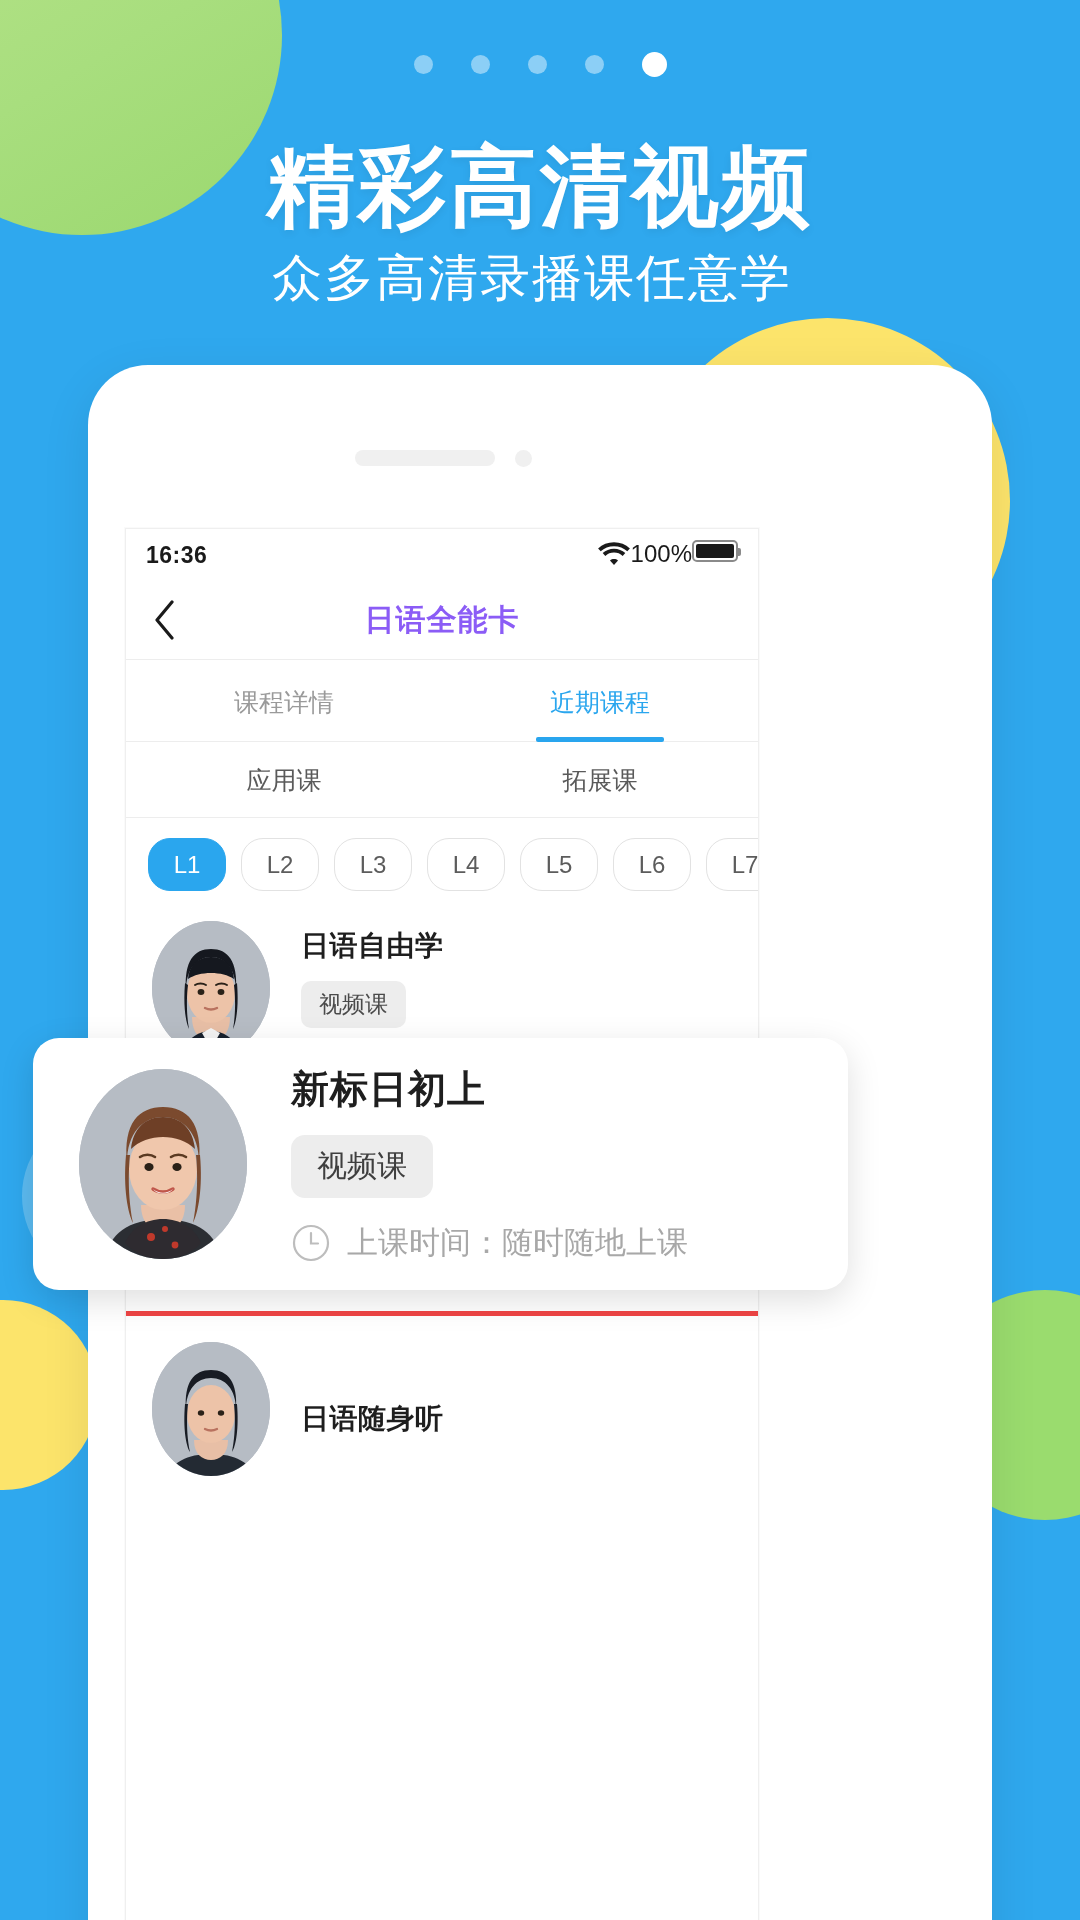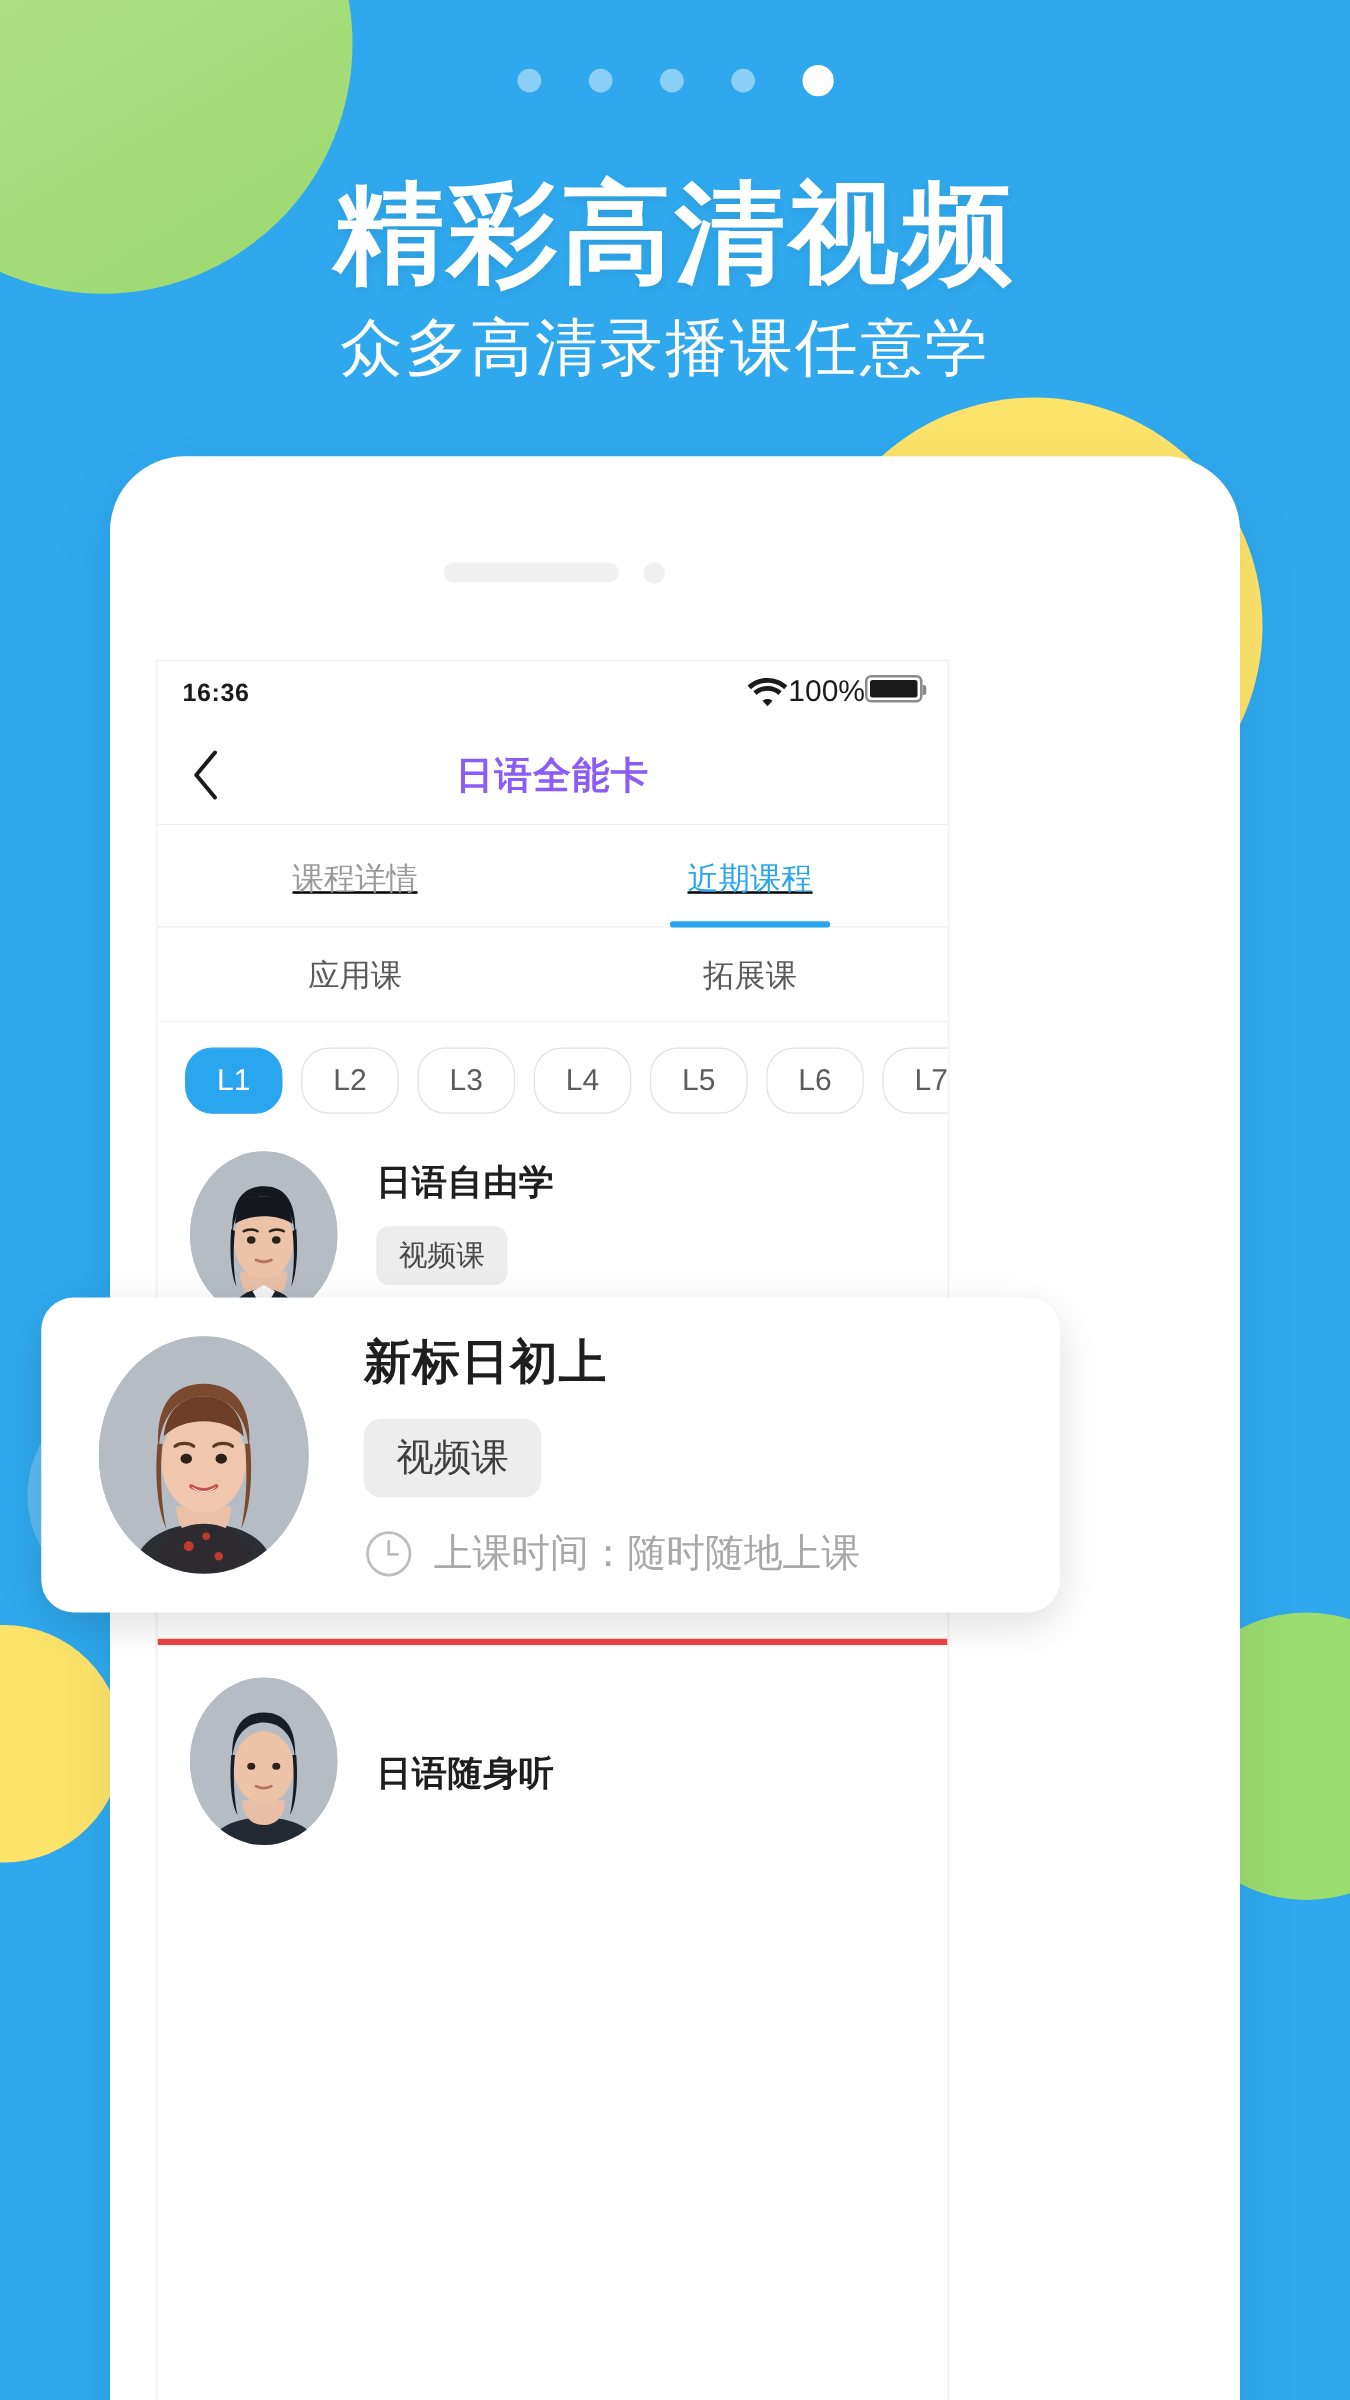--- a/index.html
+++ b/index.html
@@ -67,41 +67,41 @@
     position:absolute;left:125px;top:528px;width:632px;height:1400px;
     background:#ffffff;overflow:hidden;
     border:1px solid #EFEFEF;border-bottom:none;
     box-shadow:0 0 0 1px rgba(0,0,0,0.02);
   }
   
   .statusbar{
     height:52px;display:flex;align-items:center;padding:0 20px;
     background:#fff;position:relative;
   }
-  .st-time{font-size:20px;font-weight:bold;color:#1A1A1A;letter-spacing:0.5px;}
+  .st-time{font-size:23px;font-weight:bold;color:#1A1A1A;letter-spacing:0.5px;}
   .st-right{margin-left:auto;display:flex;gap:0;}
   .st-pct{font-size:24px;color:#1A1A1A;font-weight:500;}
   .batt{width:46px;height:22px;border:2px solid #8a8a8a;border-radius:5px;position:relative;padding:2px;box-sizing:border-box;}
   .batt i{display:block;width:100%;height:100%;background:#1A1A1A;border-radius:2px;}
   .batt:after{content:"";position:absolute;right:-5px;top:6px;width:3px;height:8px;background:#8a8a8a;border-radius:0 2px 2px 0;}
   
   .navbar{
     height:78px;display:flex;align-items:center;position:relative;background:#fff;
     border-bottom:1px solid #EDEDED;
   }
   .back{
     position:absolute;left:22px;top:50%;transform:translateY(-50%);
     width:34px;height:34px;display:flex;align-items:center;justify-content:center;
   }
   .back svg{display:block;}
   .nav-title{
     width:100%;text-align:center;font-size:30px;font-weight:bold;color:#8b5cf6;letter-spacing:1px;
   }
   
-  .maintabs{display:flex;background:#fff;border-bottom:1px solid #EDEDED;position:relative;text-decoration:underline;}
+  .maintabs{display:flex;background:#fff;border-bottom:1px solid #EDEDED;position:relative;}
   .mt{flex:1;text-align:center;padding:26px 0 22px;font-size:25px;color:#9A9A9A;position:relative;}
   .mt.active{color:#2AA6EE;}
   .mt.active:after{
     content:"";position:absolute;left:50%;transform:translateX(-50%);
     bottom:-1px;width:128px;height:5px;background:#29A5EE;border-radius:2px;
   }
   
   .subtabs{display:flex;background:#fff;border-bottom:1px solid #EDEDED;}
   .sb{flex:1;text-align:center;padding:22px 0 20px;font-size:25px;color:#5A5A5A;position:relative;}
   .sb.active{color:#2B2B2B;font-weight:500;}

